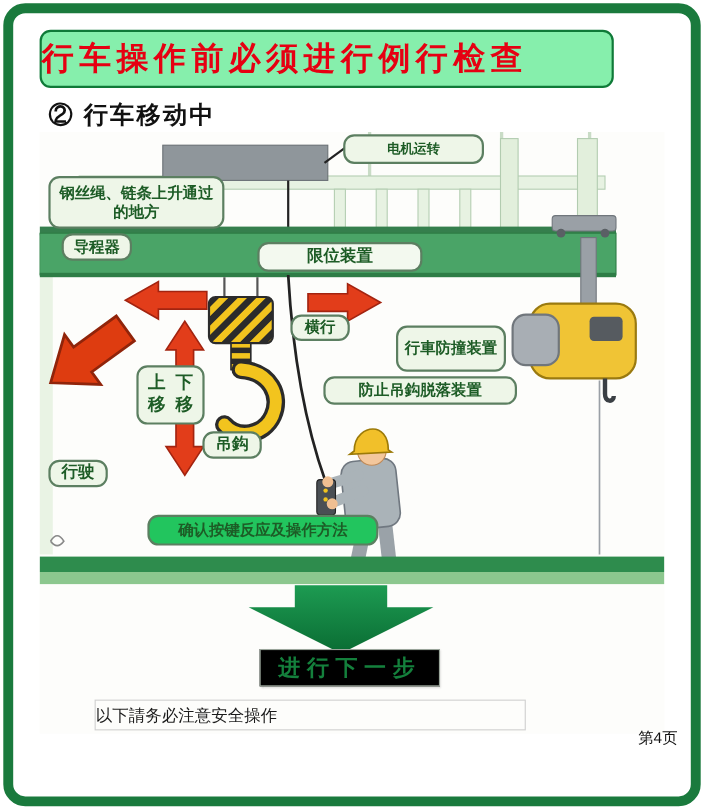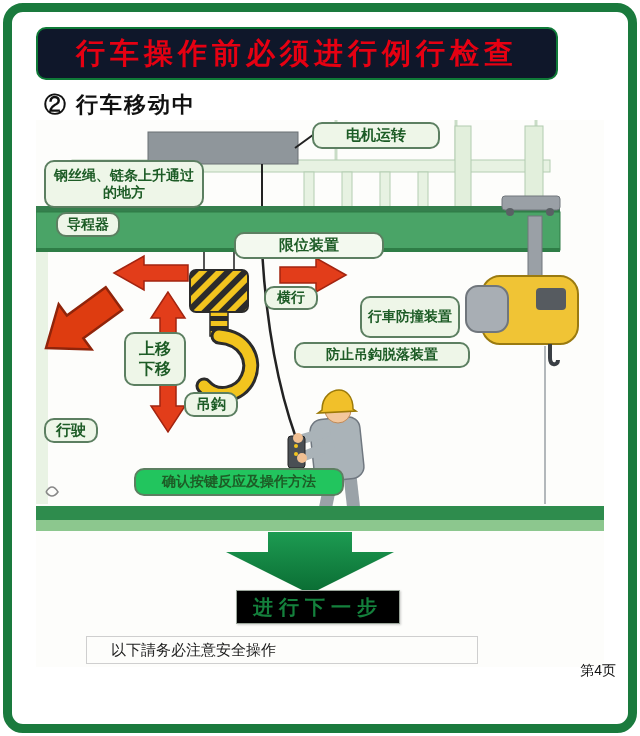--- a/index.html
+++ b/index.html
@@ -1,51 +1,51 @@
 <!DOCTYPE html>
 <html><head>
 <meta charset="utf-8">
 <style>
   * { margin:0; padding:0; box-sizing:border-box; }
   html,body { width:640px; height:736px; background:#ffffff; font-family:"Liberation Sans", sans-serif; overflow:hidden; position:relative; }
 
   .frame { position:absolute; inset:3px; border:9px solid #1a7a3d; border-radius:20px; background:transparent; z-index:10; pointer-events:none; }
 
-  .banner { position:absolute; left:36px; top:27px; width:522px; height:53px; background:#0f172a; border:2px solid #0f7a38; border-radius:10px; display:flex; align-items:center; justify-content:center; z-index:2; }
+  .banner { position:absolute; left:36px; top:27px; width:522px; height:53px; background:#86efac; border:2px solid #0f7a38; border-radius:10px; display:flex; align-items:center; justify-content:flex-start; z-index:2; }
   .banner-title { color:#e60012; font-size:29px; font-weight:bold; letter-spacing:5px; white-space:nowrap; }
 
   .subtitle { position:absolute; left:44px; top:90px; font-size:22px; font-weight:bold; color:#111; letter-spacing:2px; z-index:2; }
 
   .stage { position:absolute; left:36px; top:120px; width:568px; height:547px; background:#fdfdfb; z-index:1; }
   .stage svg { position:absolute; left:0; top:0; }
 
   .co { position:absolute; background:#eef6e8; border:2px solid #5c7f61; border-radius:10px;
         color:#1d5c26; font-weight:bold; display:flex; align-items:center; justify-content:center;
         text-align:center; line-height:1.22; z-index:3; padding:1px 4px; }
 
-  .co-motor        { left:276px; top:2px;   width:128px; height:27px; font-size:15px; }
+  .co-motor        { left:276px; top:2px;   width:128px; height:27px; font-size:12px; }
   .co-rope         { left:8px;   top:40px;  width:160px; height:48px; font-size:14px; }
   .co-guide        { left:20px;  top:92px;  width:64px;  height:25px; font-size:14px; }
-  .co-limit        { left:198px; top:100px; width:150px; height:27px; font-size:15px; background:#f3f9ef;margin-top:12px; }
+  .co-limit        { left:198px; top:100px; width:150px; height:27px; font-size:15px; background:#f3f9ef; }
   .co-traverse     { left:228px; top:166px; width:54px;  height:24px; font-size:14px; }
   .co-collision    { left:324px; top:176px; width:100px; height:42px; font-size:14px; }
   .co-hookdrop     { left:258px; top:222px; width:176px; height:26px; font-size:14px; }
-  .co-updown       { left:88px;  top:212px; width:62px;  height:54px; font-size:16px; flex-direction:column; }
+  .co-updown       { left:88px;  top:212px; width:62px;  height:54px; font-size:16px; flex-direction:row; }
   .co-hook         { left:148px; top:272px; width:54px;  height:25px; font-size:15px; }
   .co-travel       { left:8px;   top:298px; width:54px;  height:25px; font-size:15px; }
   .co-confirm      { left:98px;  top:348px; width:210px; height:28px; font-size:14px; background:#22c55e; }
 
   .next-step { position:absolute; left:200px; top:470px; width:164px; height:34px;
                background:#000000; border:1px solid #9aa59a; box-shadow:1px 1px 2px rgba(0,0,0,.18);
                color:#14803c; font-size:20px; font-weight:bold; letter-spacing:6px;
                display:flex; align-items:center; justify-content:center; z-index:4; }
 
   .note { position:absolute; left:50px; top:516px; width:392px; height:28px;
           border:1px solid #cfcfcf; color:#1a1a1a; font-size:15px;
-          display:flex; align-items:center; padding:0 24px; z-index:4; background:transparent; }
+          display:flex; align-items:center; padding:0 0; z-index:4; background:transparent; }
 
   .page-num { position:absolute; right:24px; top:662px; font-size:14px; color:#111; z-index:5; }
 </style>
 </head>
 <body>
 
 <div class="frame"></div>
 
 <div class="banner">
   <span class="banner-title">行车操作前必须进行例行检查</span>

